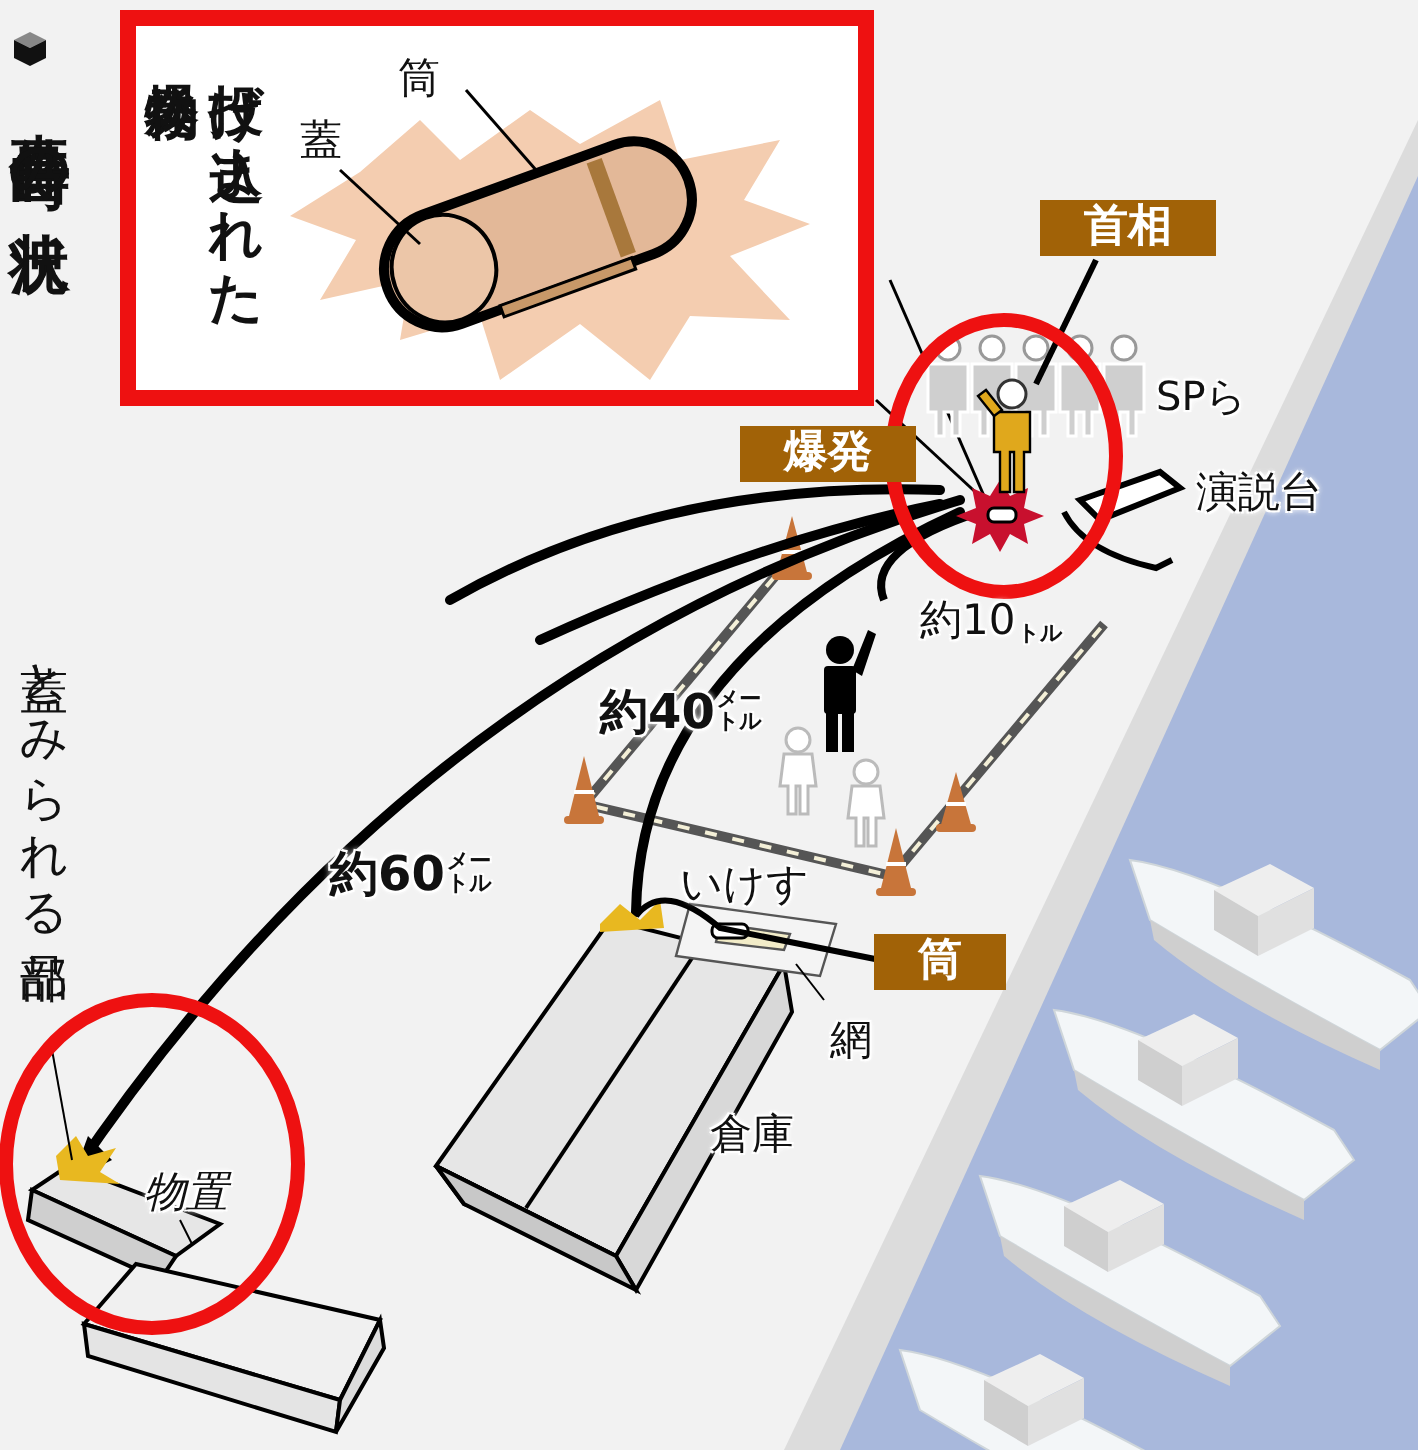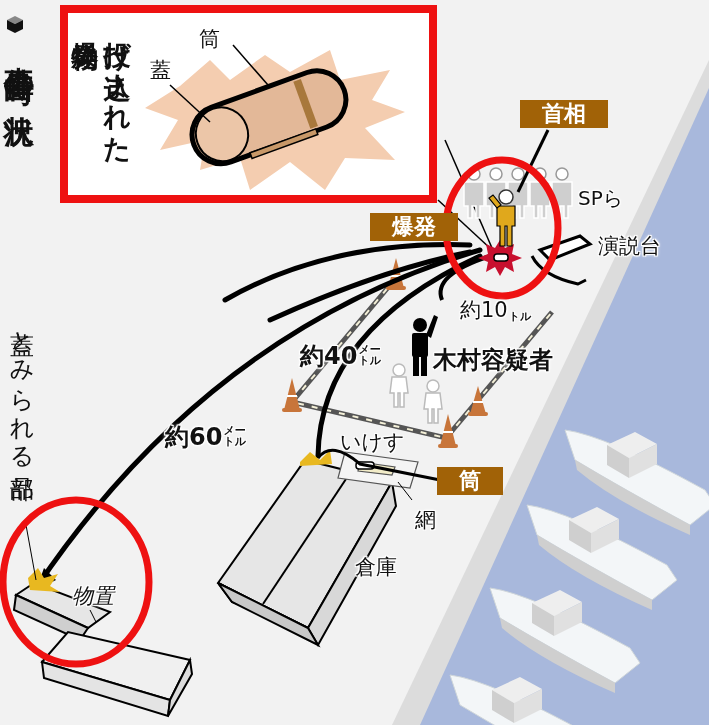--- a/index.html
+++ b/index.html
@@ -212,21 +212,20 @@
 <div class="lbl vtext inset-title" style="left:72px; top:20px;">爆発物</div>
 <div class="lbl plain" style="left:199px; top:29px;">筒</div>
 <div class="lbl plain" style="left:150px; top:60px;">蓋</div>
 
 <div class="box-label" style="left:520px; top:100px;">首相</div>
 <div class="box-label" style="left:341px; top:213px;margin-left:29px;">爆発</div>
 <div class="box-label" style="left:437px; top:467px;">筒</div>
 
 <div class="lbl plain halo" style="left:578px; top:188px; font-size:20px;">SPら</div>
 <div class="lbl plain halo" style="left:598px; top:236px;">演説台</div>
-<div class="lbl bold halo" style="left:433px; top:348px;">木村容疑者</div>
 <div class="lbl plain halo" style="left:340px; top:432px;">いけす</div>
 <div class="lbl plain halo" style="left:415px; top:510px;">網</div>
 <div class="lbl plain halo" style="left:355px; top:557px;">倉庫</div>
 <div class="lbl plain halo" style="left:72px; top:586px;font-style:italic;">物置</div>
 
 <div class="lbl dist halo" style="left:460px; top:300px; font-weight:normal; font-size:21px;">
   <span>約10</span><span class="unit"><span></span><br><span>トル</span></span>
 </div>
 <div class="lbl dist halo" style="left:300px; top:344px;">
   <span>約40</span><span class="unit"><span>メー</span><br><span>トル</span></span>

